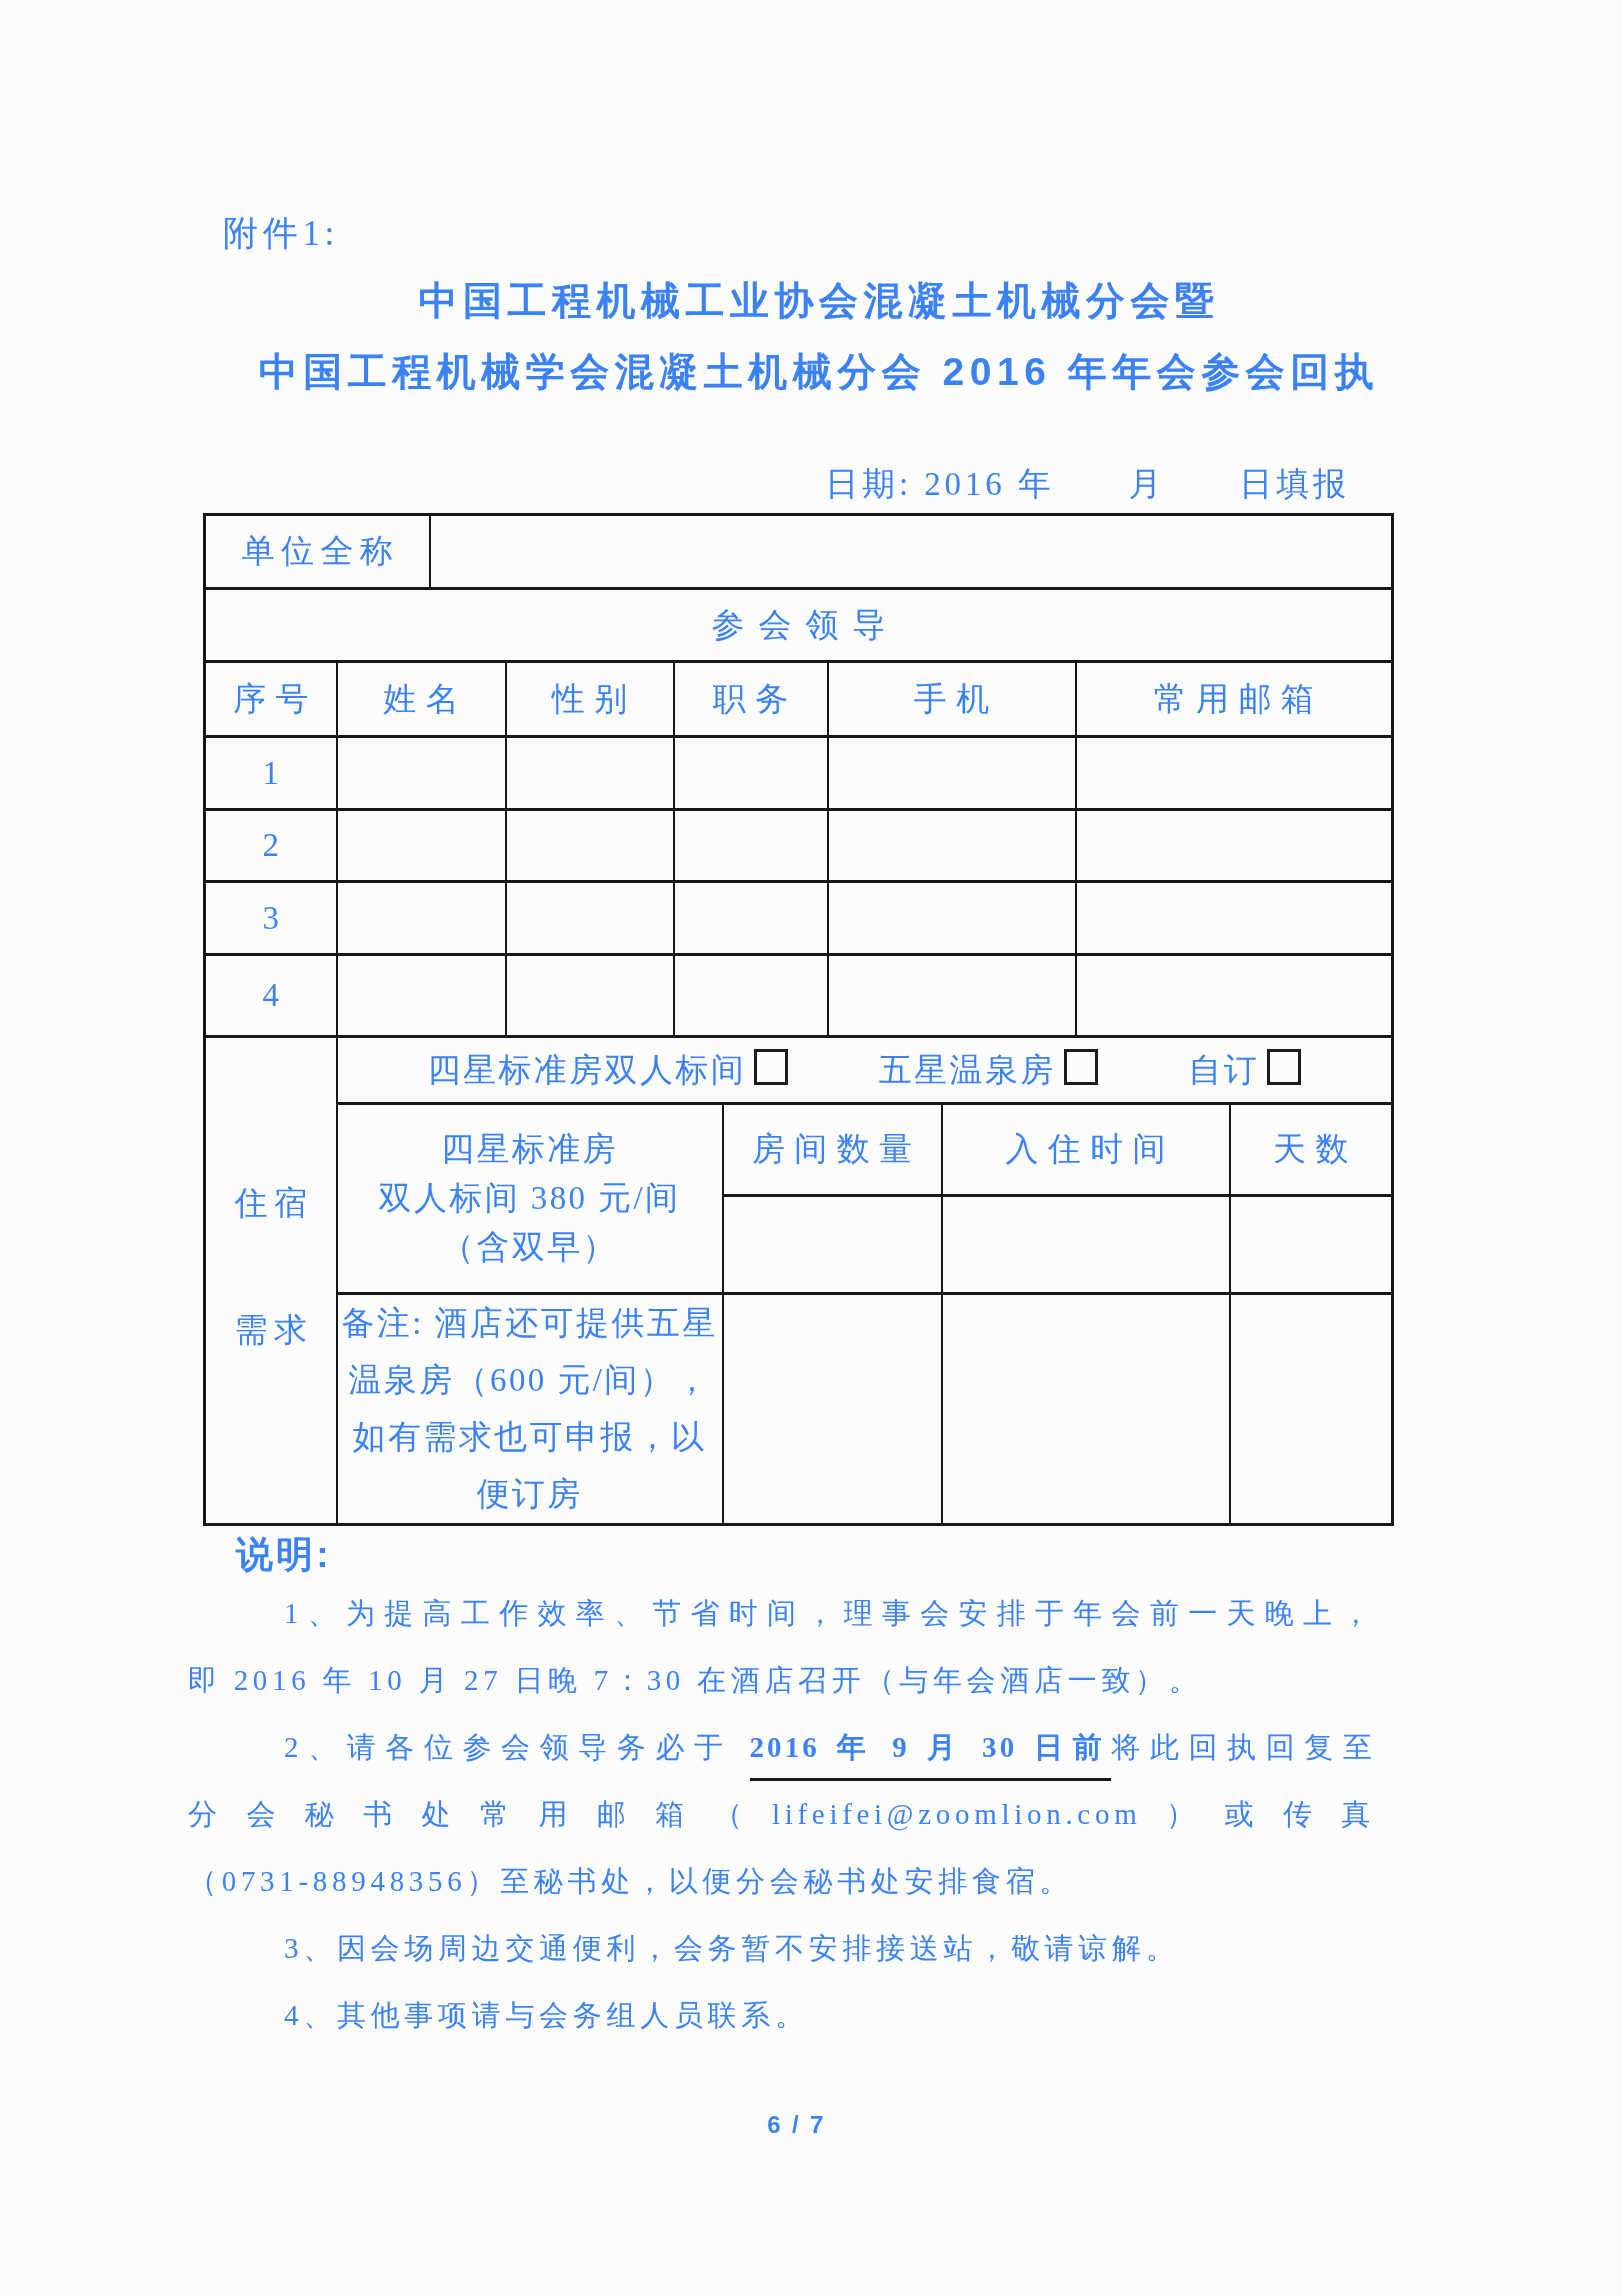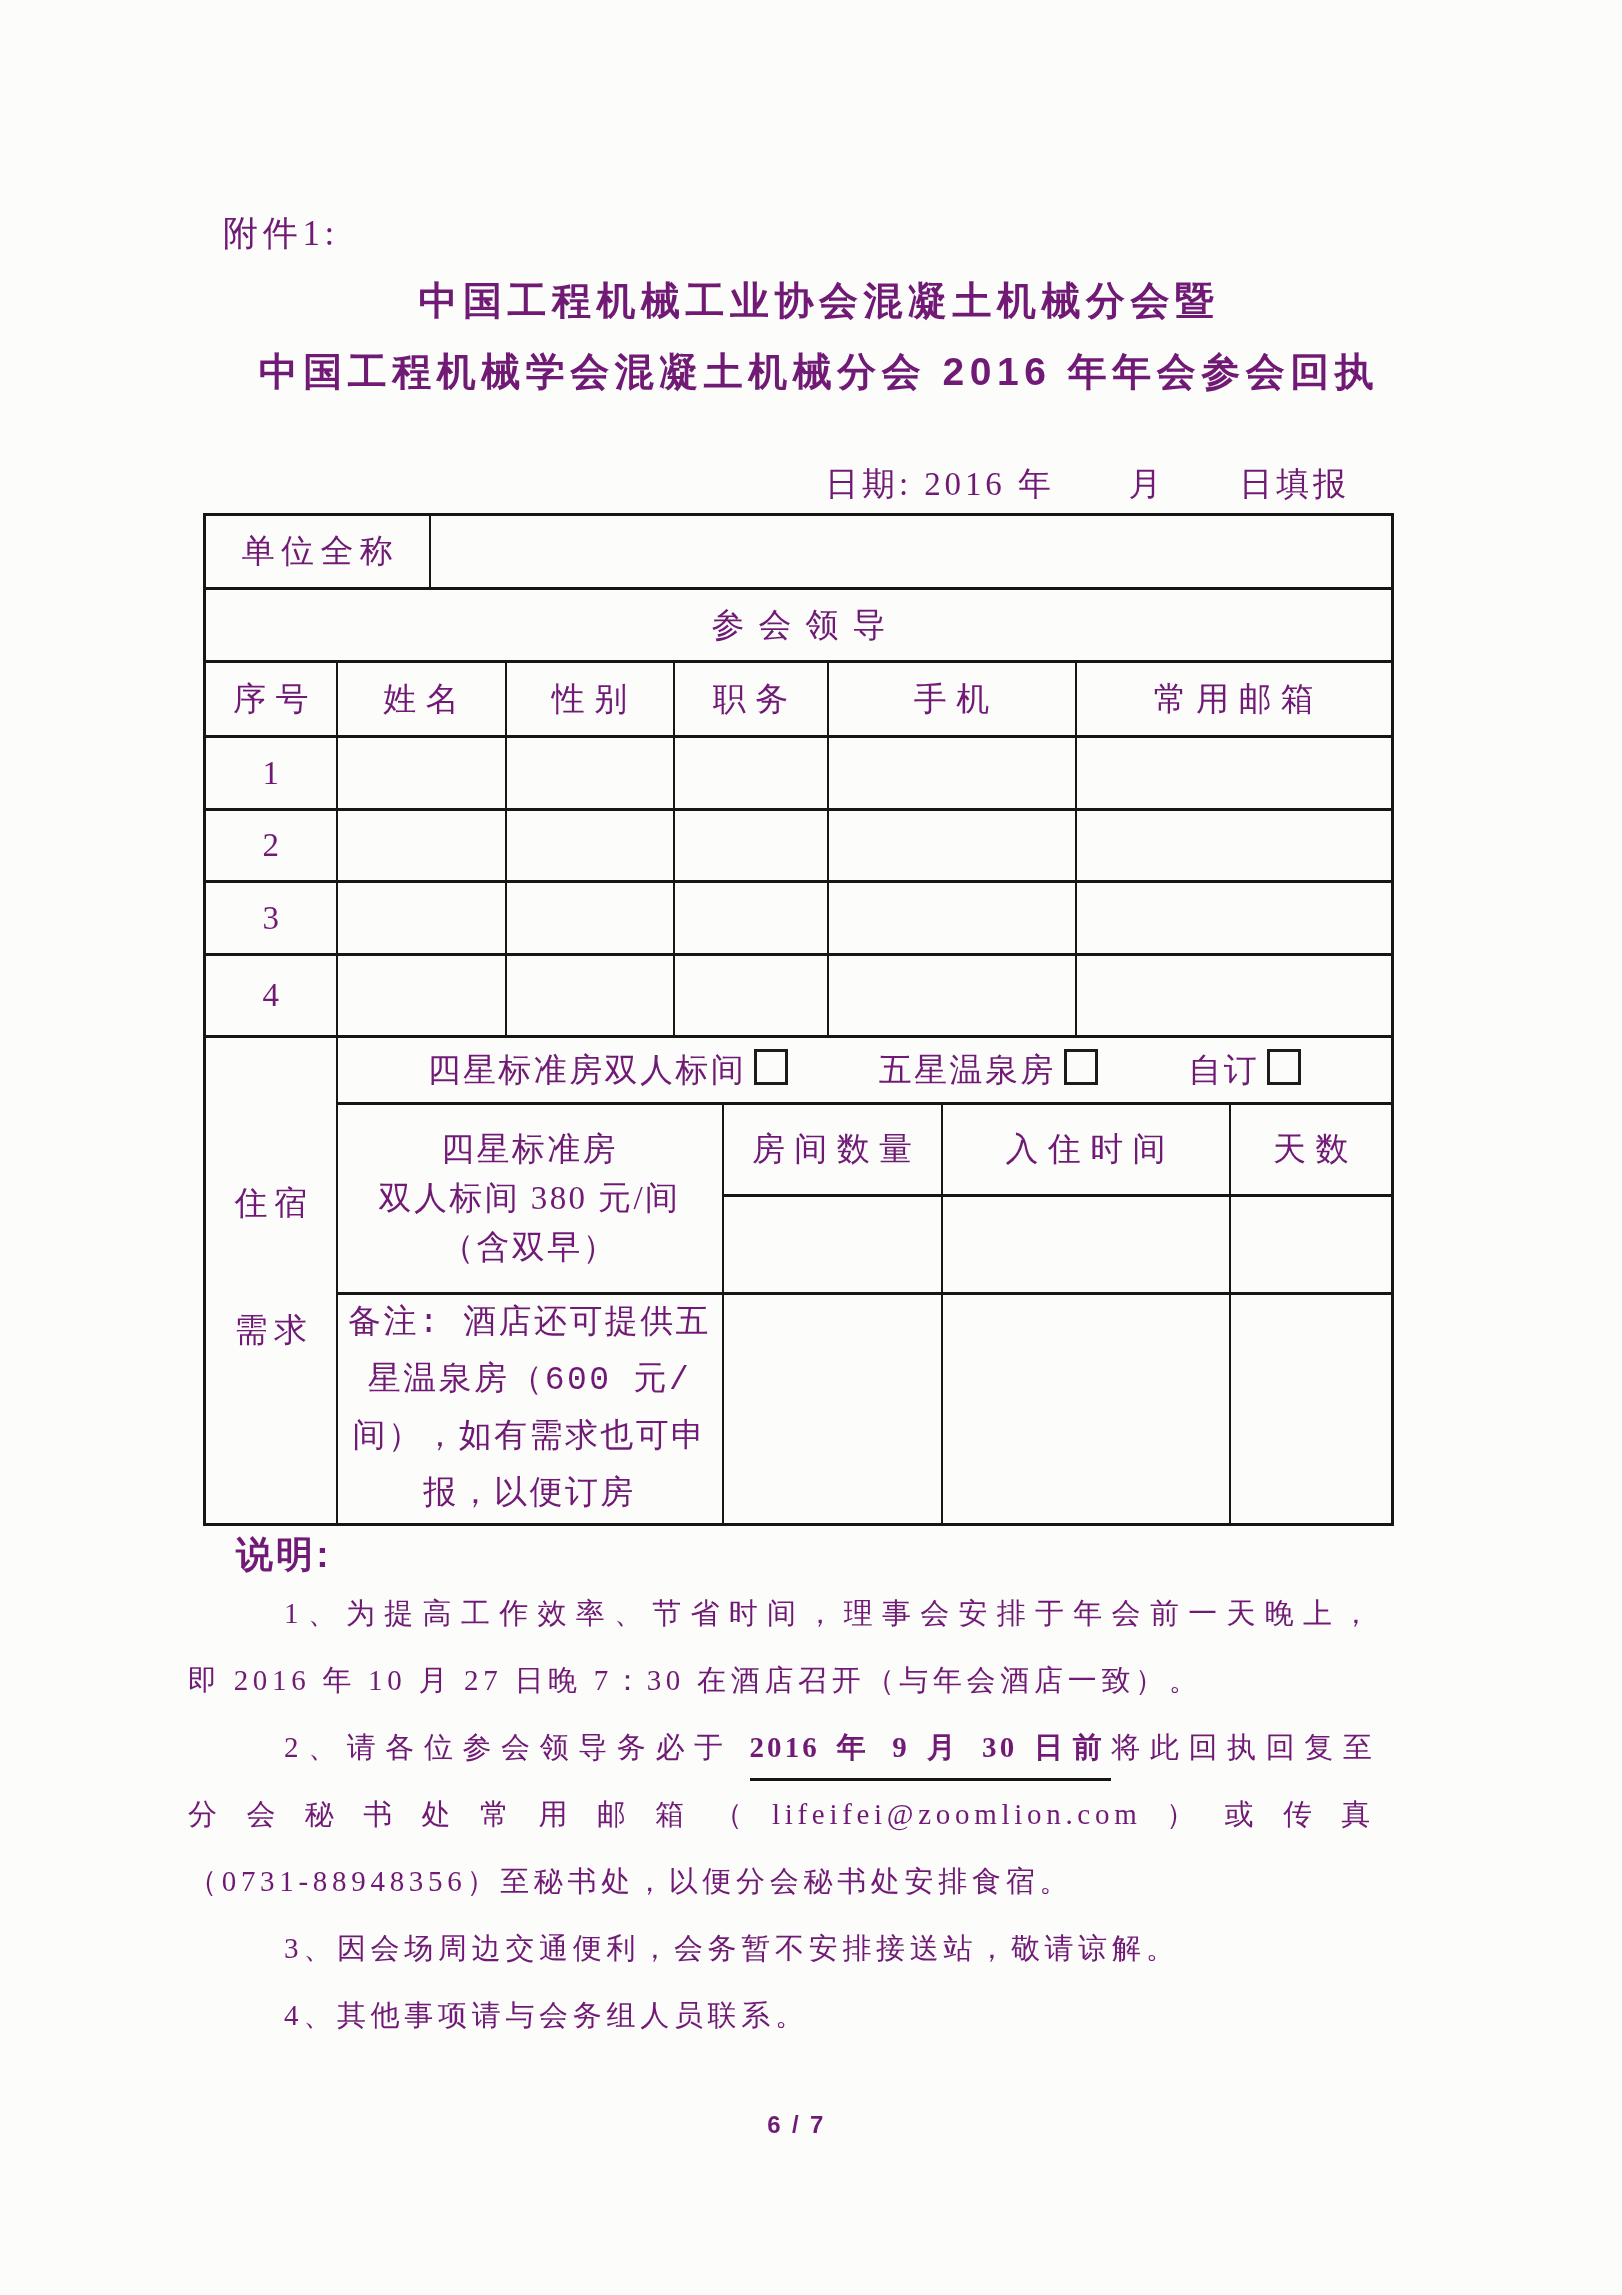--- a/index.html
+++ b/index.html
@@ -1,21 +1,21 @@
 <!DOCTYPE html>
 <html style="font-size:12.6px"><head>
 <meta charset="utf-8">
 <style>
   html,body{margin:0;padding:0;background:#e8e8e8;}
   .page{
     position:relative;
     width:1622px;height:2295px;
     margin:0 auto;
     background:#fcfcfb;
-    color:#701a75;
+    color:#3b82f6;
     font-family:"Liberation Serif","DejaVu Serif",serif;
     overflow:hidden;
   }
   .attachment{
     position:absolute;left:223px;top:210px;
     font-size:35px;letter-spacing:4.7px;
   }
   .title{
     position:absolute;left:8px;top:265px;width:1622px;
     text-align:center;font-weight:700;
@@ -55,21 +55,21 @@
   td.acc-label{vertical-align:middle;}
   .acc-inner{
     display:flex;flex-direction:column;align-items:center;
     justify-content:center;gap:82px;padding-bottom:28px;
     letter-spacing:6.3px;text-indent:6.3px;
   }
   td.room-desc{line-height:49px;letter-spacing:2.4px;}
   td.remark{
     text-align:left;vertical-align:middle;
     padding:11px 14px 11px 19px;
-    line-height:57px;letter-spacing:2.4px;font-size:32px;font-family:Liberation Mono, monospace;
+    line-height:57px;letter-spacing:2.4px;font-size:32px;
   }
   .notes-heading{
     position:absolute;left:236px;top:1530px;
     font-family:"Liberation Sans","DejaVu Sans",sans-serif;
     font-weight:700;font-size:37px;letter-spacing:3.1px;
   }
   .notes{
     position:absolute;left:188px;top:1580px;width:1187px;
     font-size:29px;letter-spacing:4.7px;
   }

